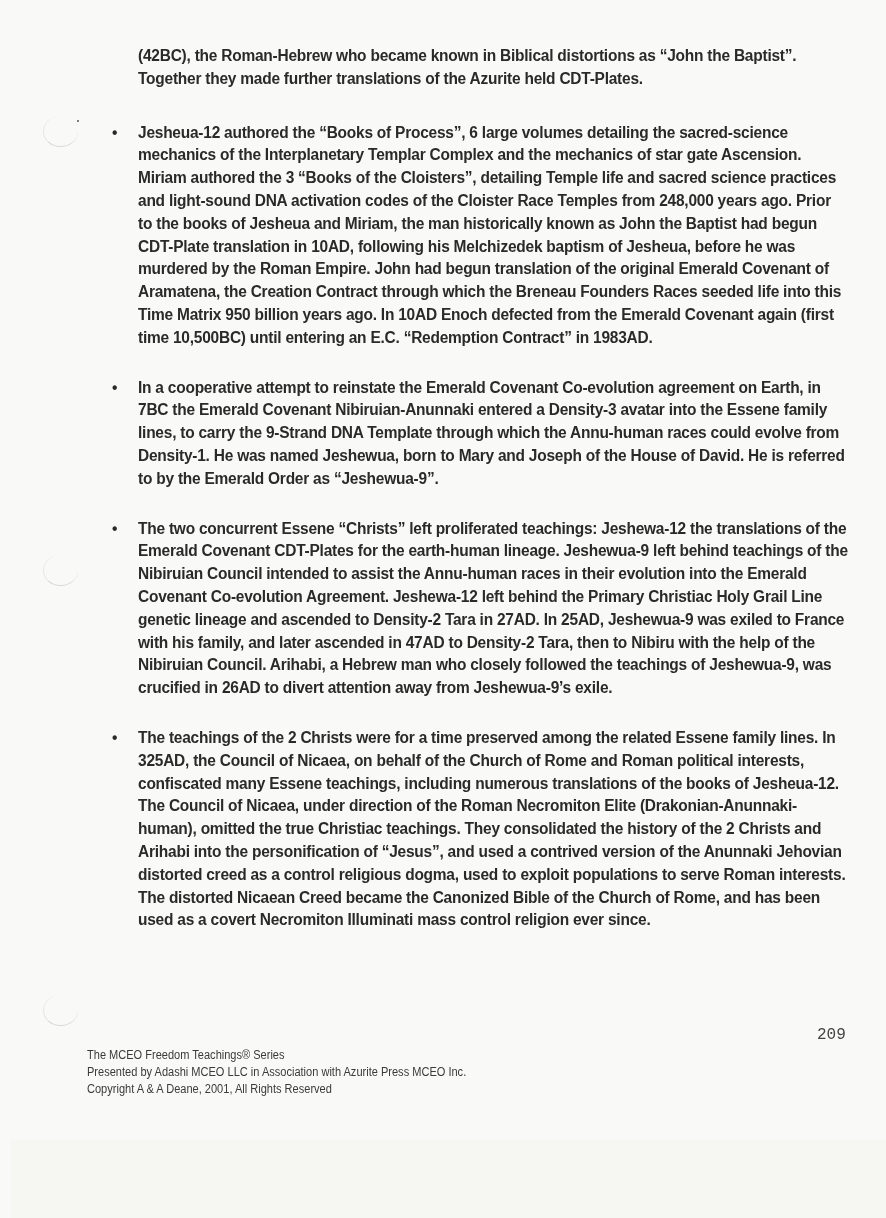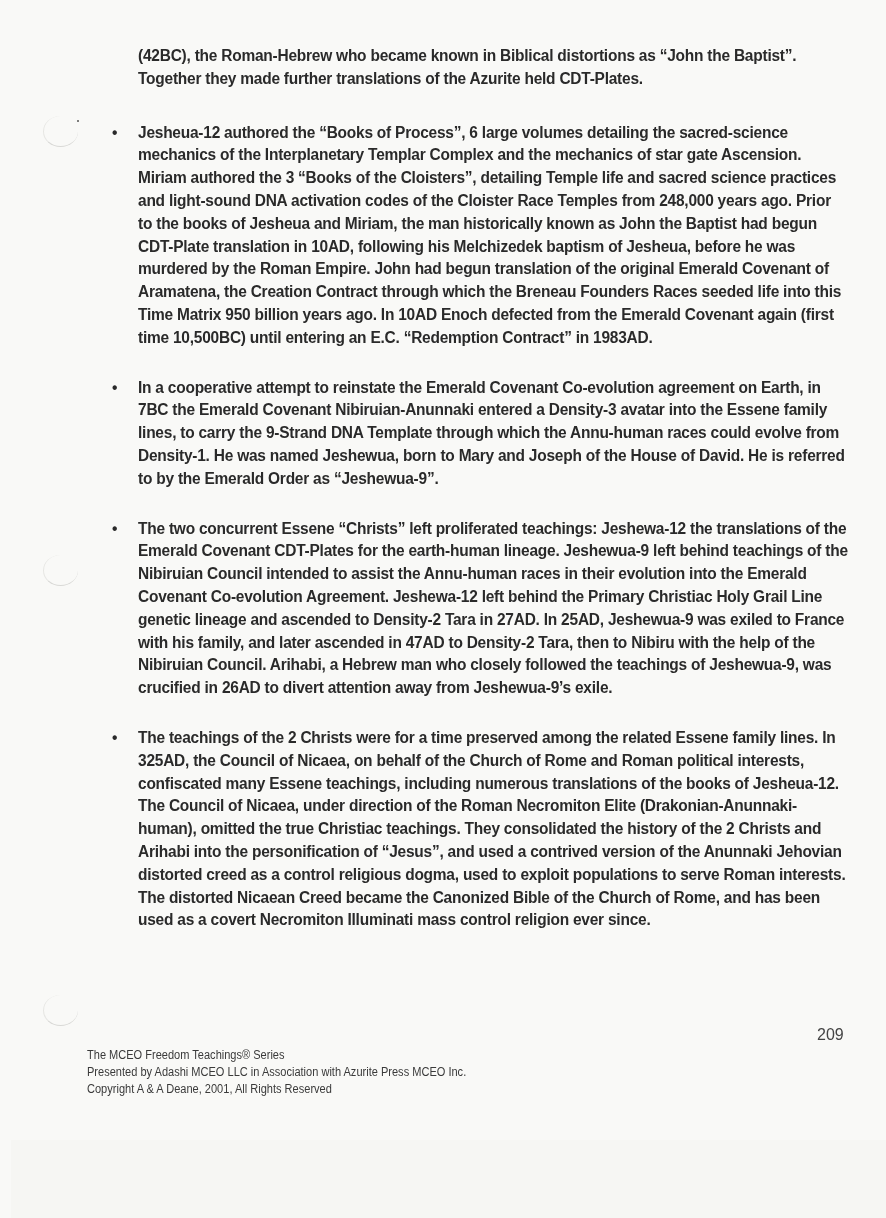--- a/index.html
+++ b/index.html
@@ -33,21 +33,21 @@
     width: 790px;
   }
   .cont-para { margin: 0 0 31px 0; }
   ul.bullets { list-style: none; margin: 0; padding: 0; }
   ul.bullets li { position: relative; margin: 0 0 27px 0; }
   ul.bullets li .dot {
     position: absolute; left: -29px; top: 0;
   }
   .page-number {
     position: absolute; left: 806px; top: 1026px;
-    font-family: Liberation Sans, sans-serif;
+    font-family: Liberation Mono, monospace;
     font-size: 16px; color: #444;
   }
   .footer {
     position: absolute; left: 76px; top: 1047px;
     font-size: 12px; line-height: 17px; color: #3a3a3a;
     transform: scaleX(0.92); transform-origin: left top;
   }
   .bottom-band {
     position: absolute; left: 0; top: 1140px; width: 886px; height: 78px;
     background: #f6f6f3;

